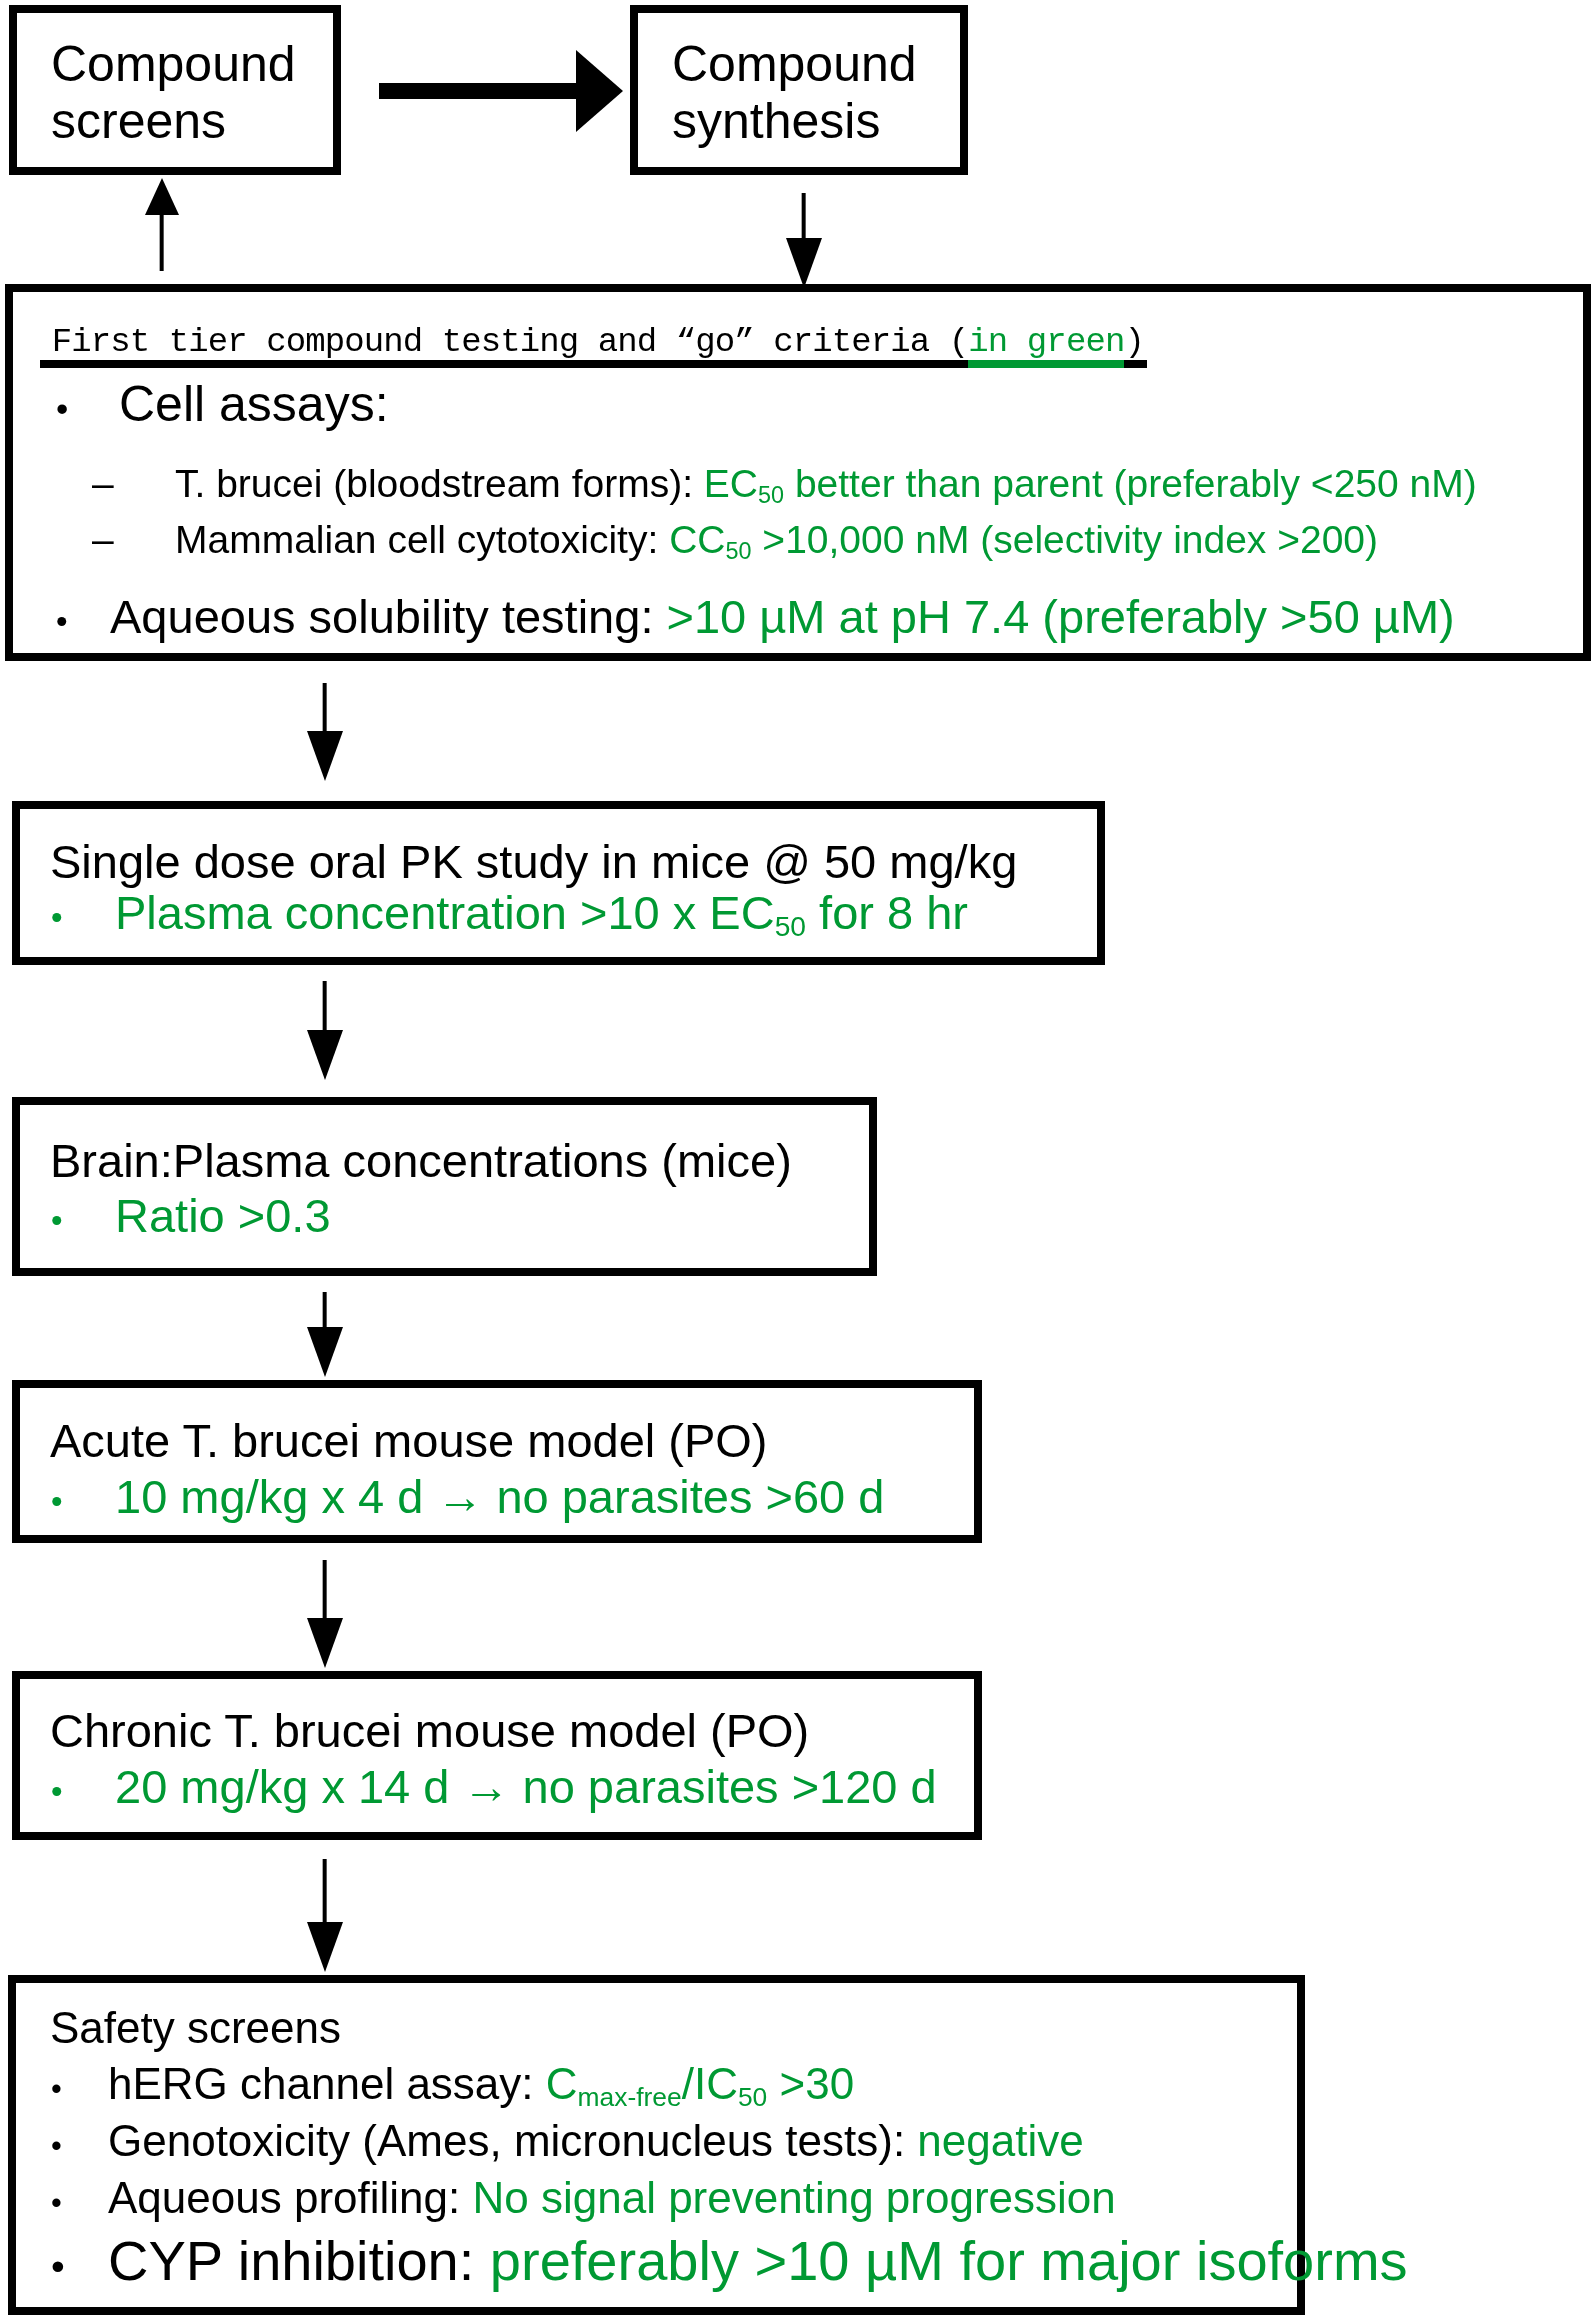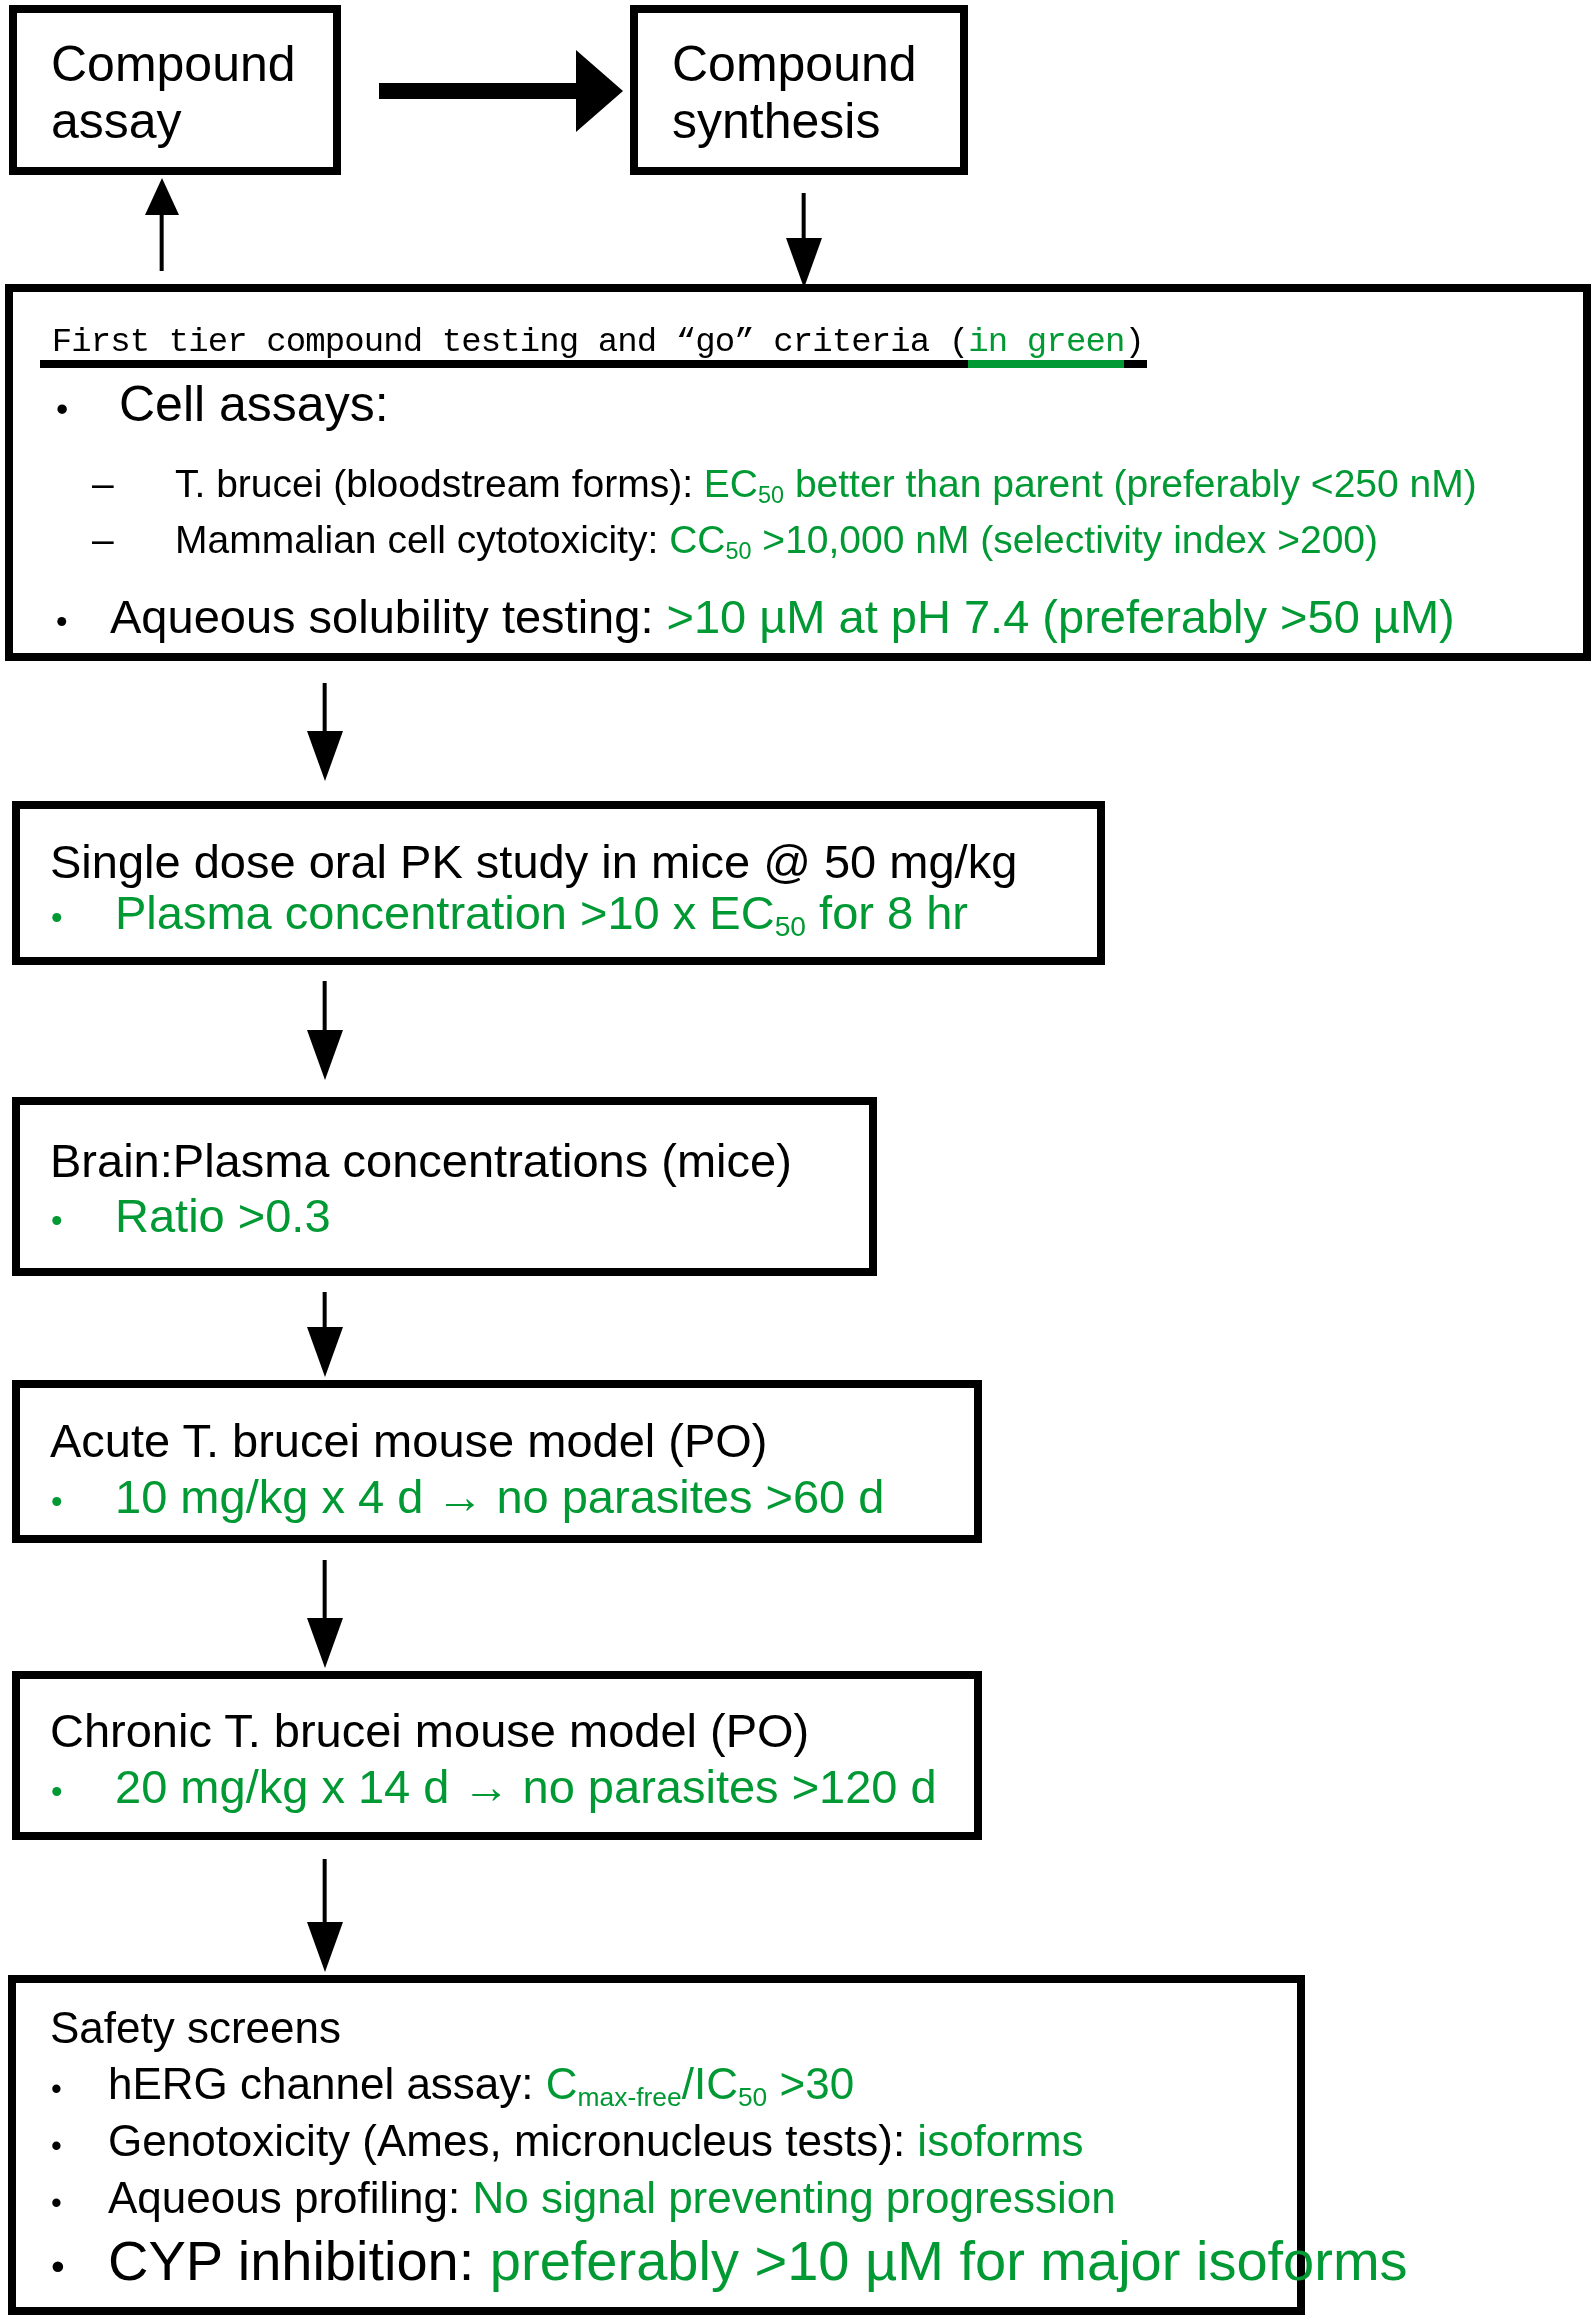--- a/index.html
+++ b/index.html
@@ -28,21 +28,21 @@
   .hshaft{position:absolute;left:0;top:33px;height:16px;background:#000;}
   .head-right{position:absolute;right:0;top:0;width:0;height:0;
               border-top:41px solid transparent;border-bottom:41px solid transparent;
               border-left:47px solid #000;}
 </style>
 </head>
 <body>
 
 <div class="box" style="left:8.8px;top:4.7px;width:332px;height:170px"></div>
 <div class="row" style="left:51px;top:39px;font-size:50px">Compound</div>
-<div class="row" style="left:51px;top:96px;font-size:50px">assay</div>
+<div class="row" style="left:51px;top:96px;font-size:50px">screens</div>
 
 <div class="box" style="left:630px;top:4.7px;width:338px;height:170px"></div>
 <div class="row" style="left:672px;top:39px;font-size:50px">Compound</div>
 <div class="row" style="left:672px;top:96px;font-size:50px">synthesis</div>
 
 <div class="harr" style="left:379px;top:50px;width:244px;height:82px">
   <div class="hshaft" style="width:197px"></div>
   <div class="head-right"></div>
 </div>
 
@@ -132,21 +132,21 @@
 </div>
 
 <div class="box" style="left:8.2px;top:1975px;width:1297px;height:340px"></div>
 <div class="row" style="left:50px;top:2006px;font-size:44px">Safety screens</div>
 
 <div class="row" style="left:51px;top:2062px;font-size:44px">
   <span class="mk" style="width:57px">•</span><span>hERG channel assay: </span><span class="g">C</span><span class="g sub">max-free</span><span class="g">/IC</span><span class="g sub">50</span><span class="g"> &gt;30</span>
 </div>
 
 <div class="row" style="left:51px;top:2119px;font-size:44px">
-  <span class="mk" style="width:57px">•</span><span>Genotoxicity (Ames, micronucleus tests): </span><span class="g">isoforms</span>
+  <span class="mk" style="width:57px">•</span><span>Genotoxicity (Ames, micronucleus tests): </span><span class="g">negative</span>
 </div>
 
 <div class="row" style="left:51px;top:2176px;font-size:44px">
   <span class="mk" style="width:57px">•</span><span>Aqueous profiling: </span><span class="g">No signal preventing progression</span>
 </div>
 
 <div class="row" style="left:51px;top:2233px;font-size:56px">
   <span class="mk" style="width:57px">•</span><span>CYP inhibition: </span><span class="g">preferably &gt;10 µM for major isoforms</span>
 </div>
 

